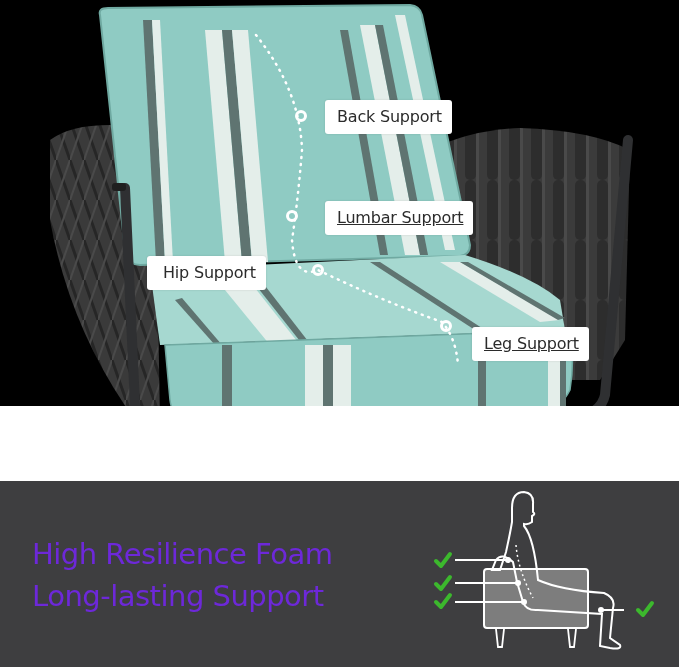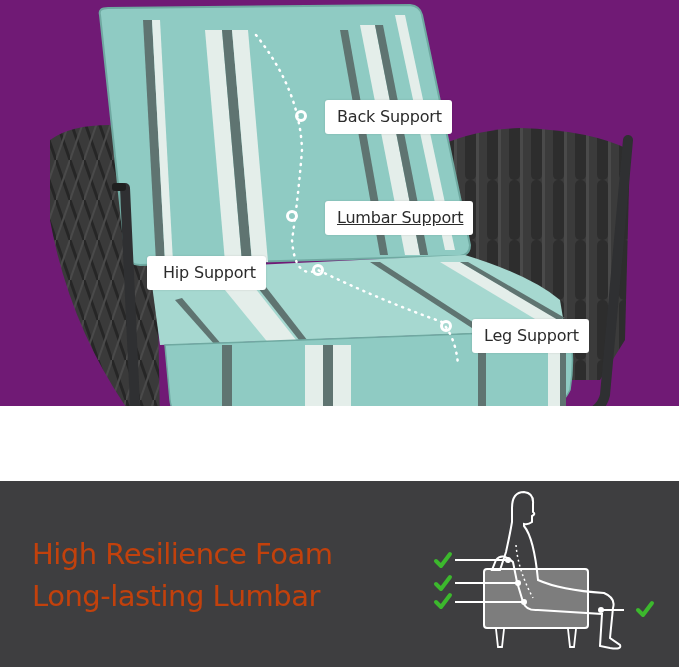--- a/index.html
+++ b/index.html
@@ -1,29 +1,29 @@
 <!DOCTYPE html>
 <html><head>
   <meta charset="utf-8">
   <style>
     * { margin: 0; padding: 0; box-sizing: border-box; }
     html, body { width: 679px; height: 667px; overflow: hidden; background: #ffffff; }
     body { position: relative; font-family: "DejaVu Sans", "Liberation Sans", sans-serif; }
-    .photo { position: absolute; left: 0; top: 0; width: 679px; height: 406px; background: #701a75; overflow: hidden; }
+    .photo { position: absolute; left: 0; top: 0; width: 679px; height: 406px; background: #000000; overflow: hidden; }
     .photo svg { position: absolute; left: 0; top: 0; }
     .label {
       position: absolute; background: #ffffff; color: #2b2b2b;
       font-size: 16px; line-height: 20px; padding: 7px 10px 7px 12px;
       border-radius: 3px; white-space: nowrap;
       box-shadow: 0 0 2px rgba(0,0,0,0.15);
       letter-spacing: -0.2px;
     }
     .banner { position: absolute; left: 0; top: 481px; width: 679px; height: 186px; background: #3e3e40; }
     .headline {
-      position: absolute; left: 32px; top: 533px; color: #c2410c;
+      position: absolute; left: 32px; top: 533px; color: #6d28d9;
       font-size: 29px; line-height: 42px; letter-spacing: -0.5px;
     }
     .headline div { white-space: nowrap; }
     .diagram { position: absolute; left: 420px; top: 490px; width: 259px; height: 170px; }
   </style>
 </head>
 <body>
 
 <div class="photo">
   <svg width="679" height="481" viewBox="0 0 679 481">
@@ -99,28 +99,28 @@
       <circle cx="301" cy="116" r="4.5"></circle>
       <circle cx="292" cy="216" r="4.5"></circle>
       <circle cx="318" cy="270" r="4.5"></circle>
       <circle cx="446" cy="326" r="4.5"></circle>
     </g>
   </svg>
 
   <div class="label" style="left:325px; top:100px;">Back Support</div>
   <div class="label" style="left:325px; top:201px;text-decoration:underline;">Lumbar Support</div>
   <div class="label" style="left:147px; top:256px;padding-left:16px;">Hip Support</div>
-  <div class="label" style="left:472px; top:319px;">Leg Support</div>
+  <div class="label" style="left:472px; top:327px;text-decoration:underline;">Leg Support</div>
 </div>
 
 <div class="banner"></div>
 
 <div class="headline">
   <div>High Resilience Foam</div>
-  <div>Long-lasting Lumbar</div>
+  <div>Long-lasting Support</div>
 </div>
 
 <div class="diagram">
   <svg width="259" height="170" viewBox="0 0 259 170">
 
     <rect x="64" y="79" width="104" height="59" rx="3" fill="#7d7d7d" stroke="#ffffff" stroke-width="2"></rect>
     <path d="M76 139 L78 157 L82 157 L84 139" fill="none" stroke="#ffffff" stroke-width="1.8"></path>
     <path d="M148 139 L150 157 L154 157 L156 139" fill="none" stroke="#ffffff" stroke-width="1.8"></path>
 
     <path d="M92 18 Q92 2 104 2 Q114 3 113 14 L113 22 Q116 24 112 26 L112 32 Q108 35 104 34 L104 36 Q114 48 118 90 Q140 100 184 103 Q196 108 193 118 L190 148 L200 155 Q202 160 190 158 L180 156 L182 124 L118 120 Q106 121 103 112 L97 92 L93 72 Q82 62 76 70 L72 80 L80 80 L86 62 Q90 44 92 32 Z" fill="none" stroke="#ffffff" stroke-width="2"></path>

